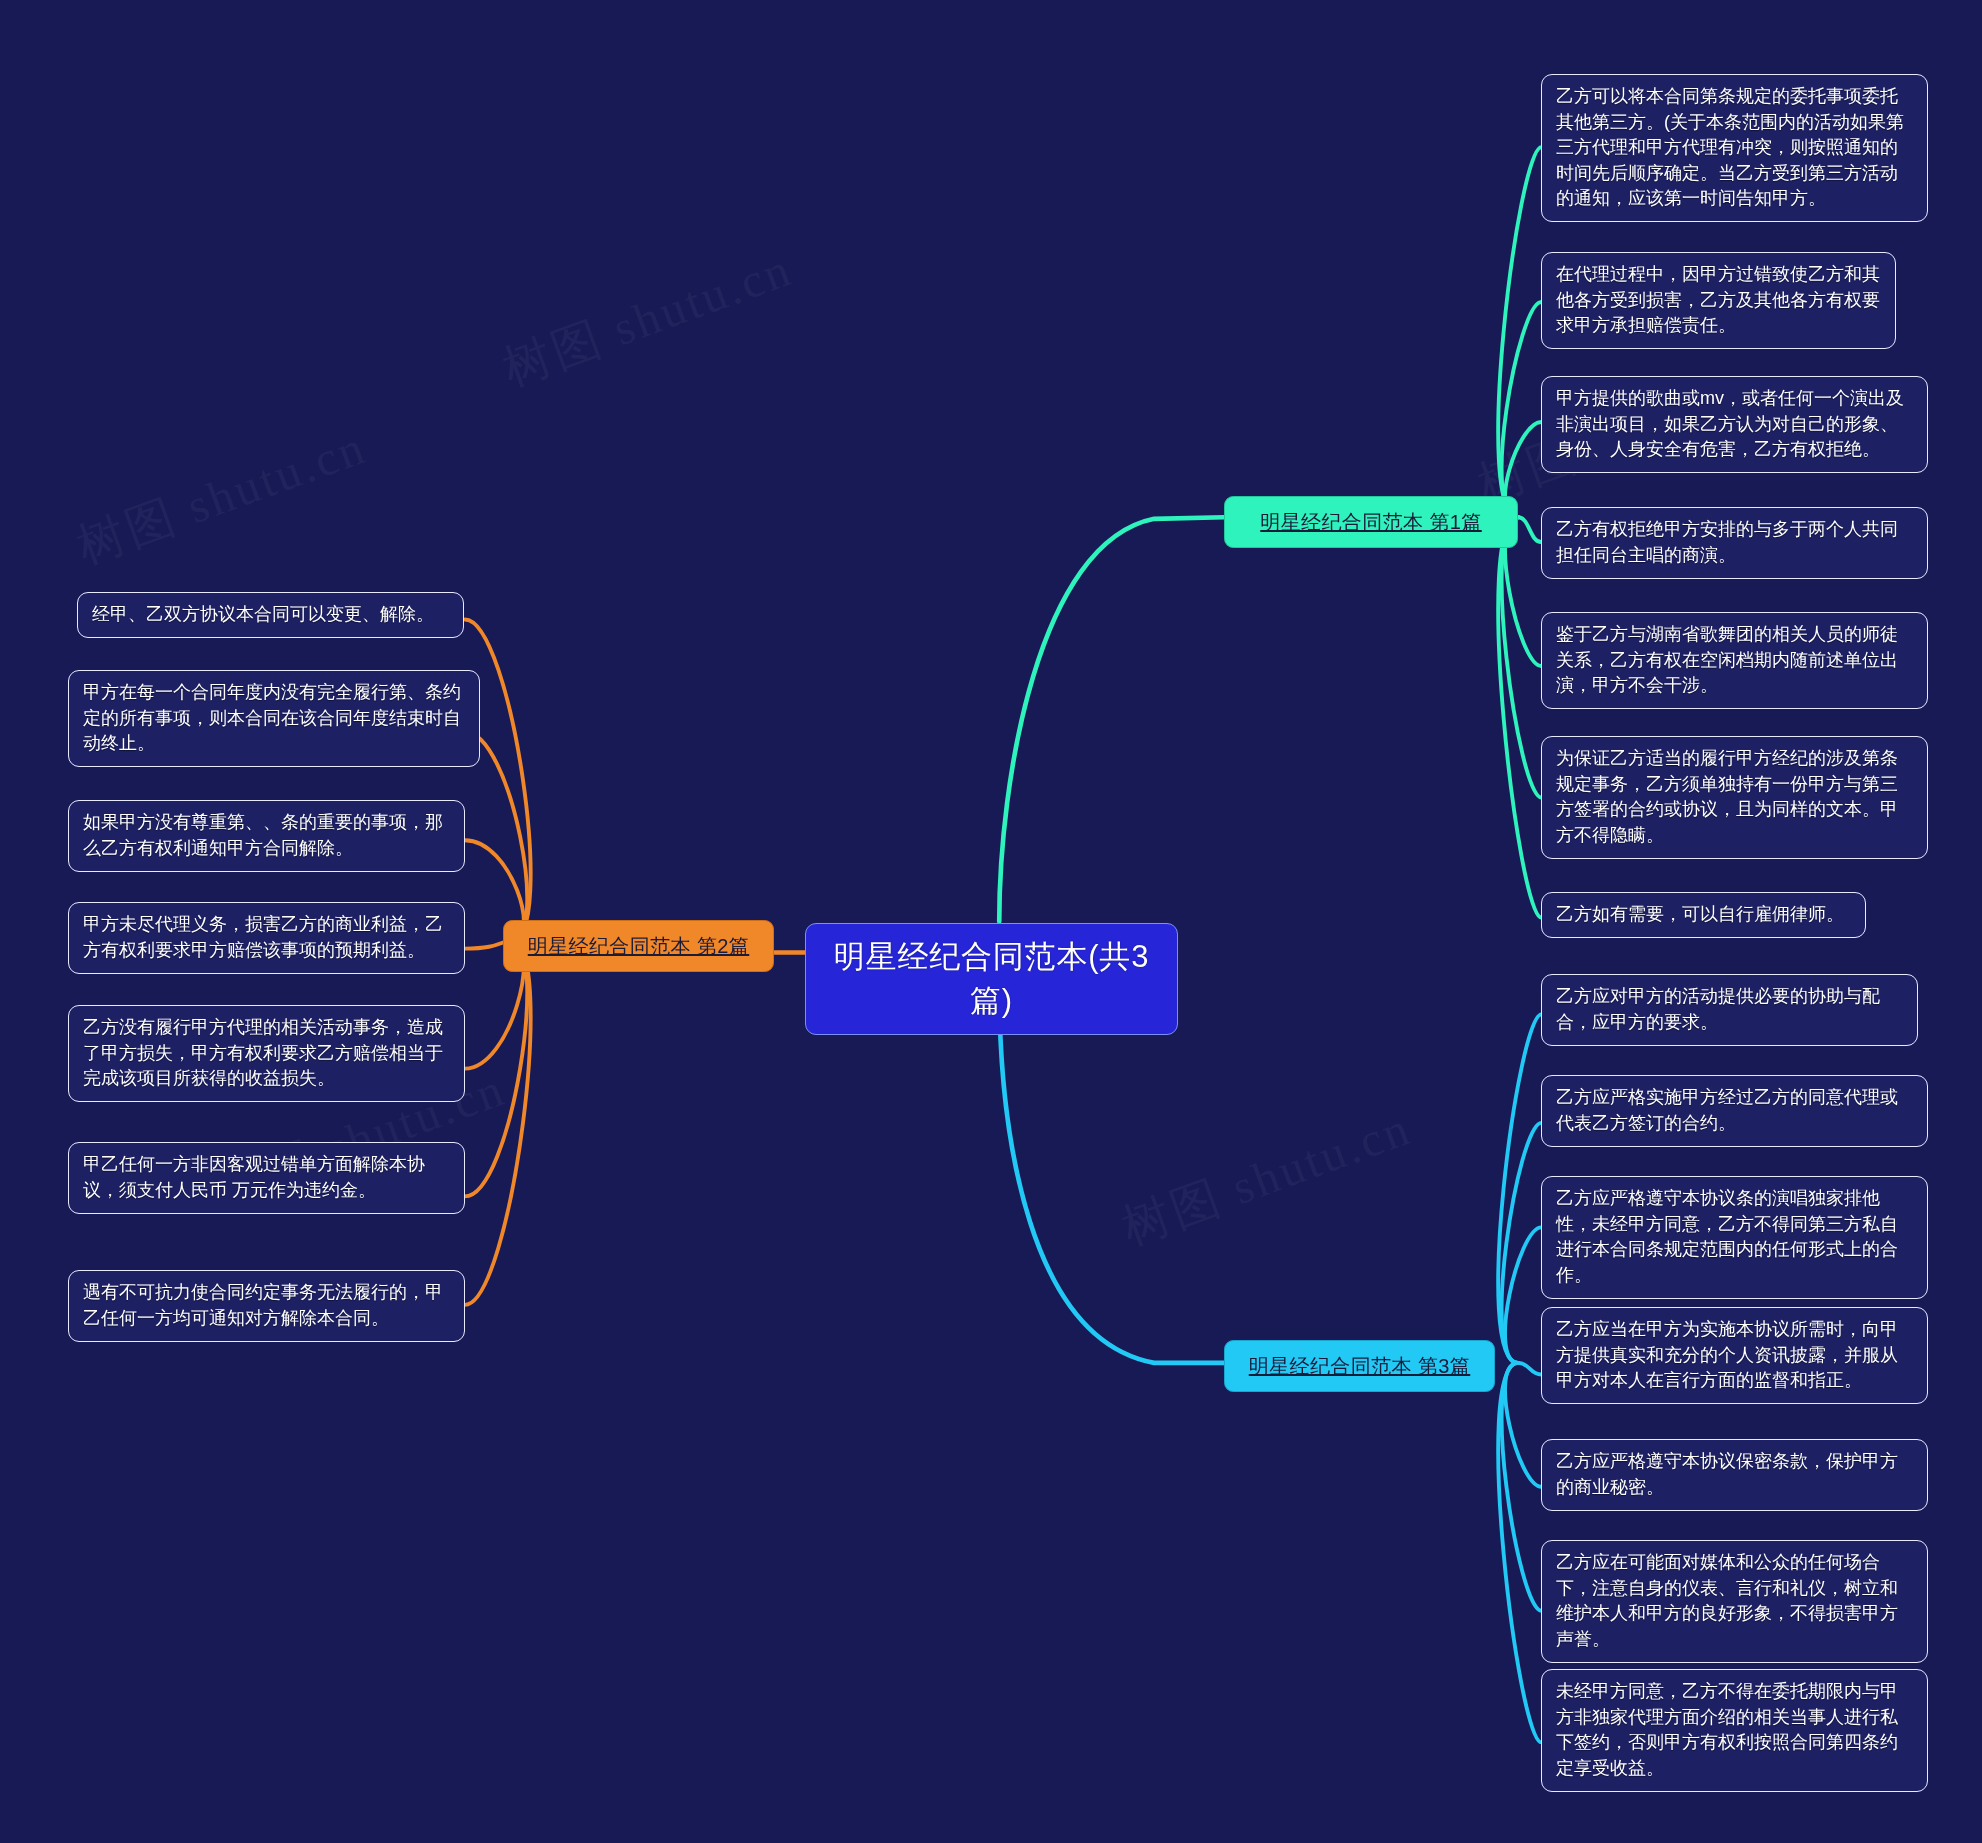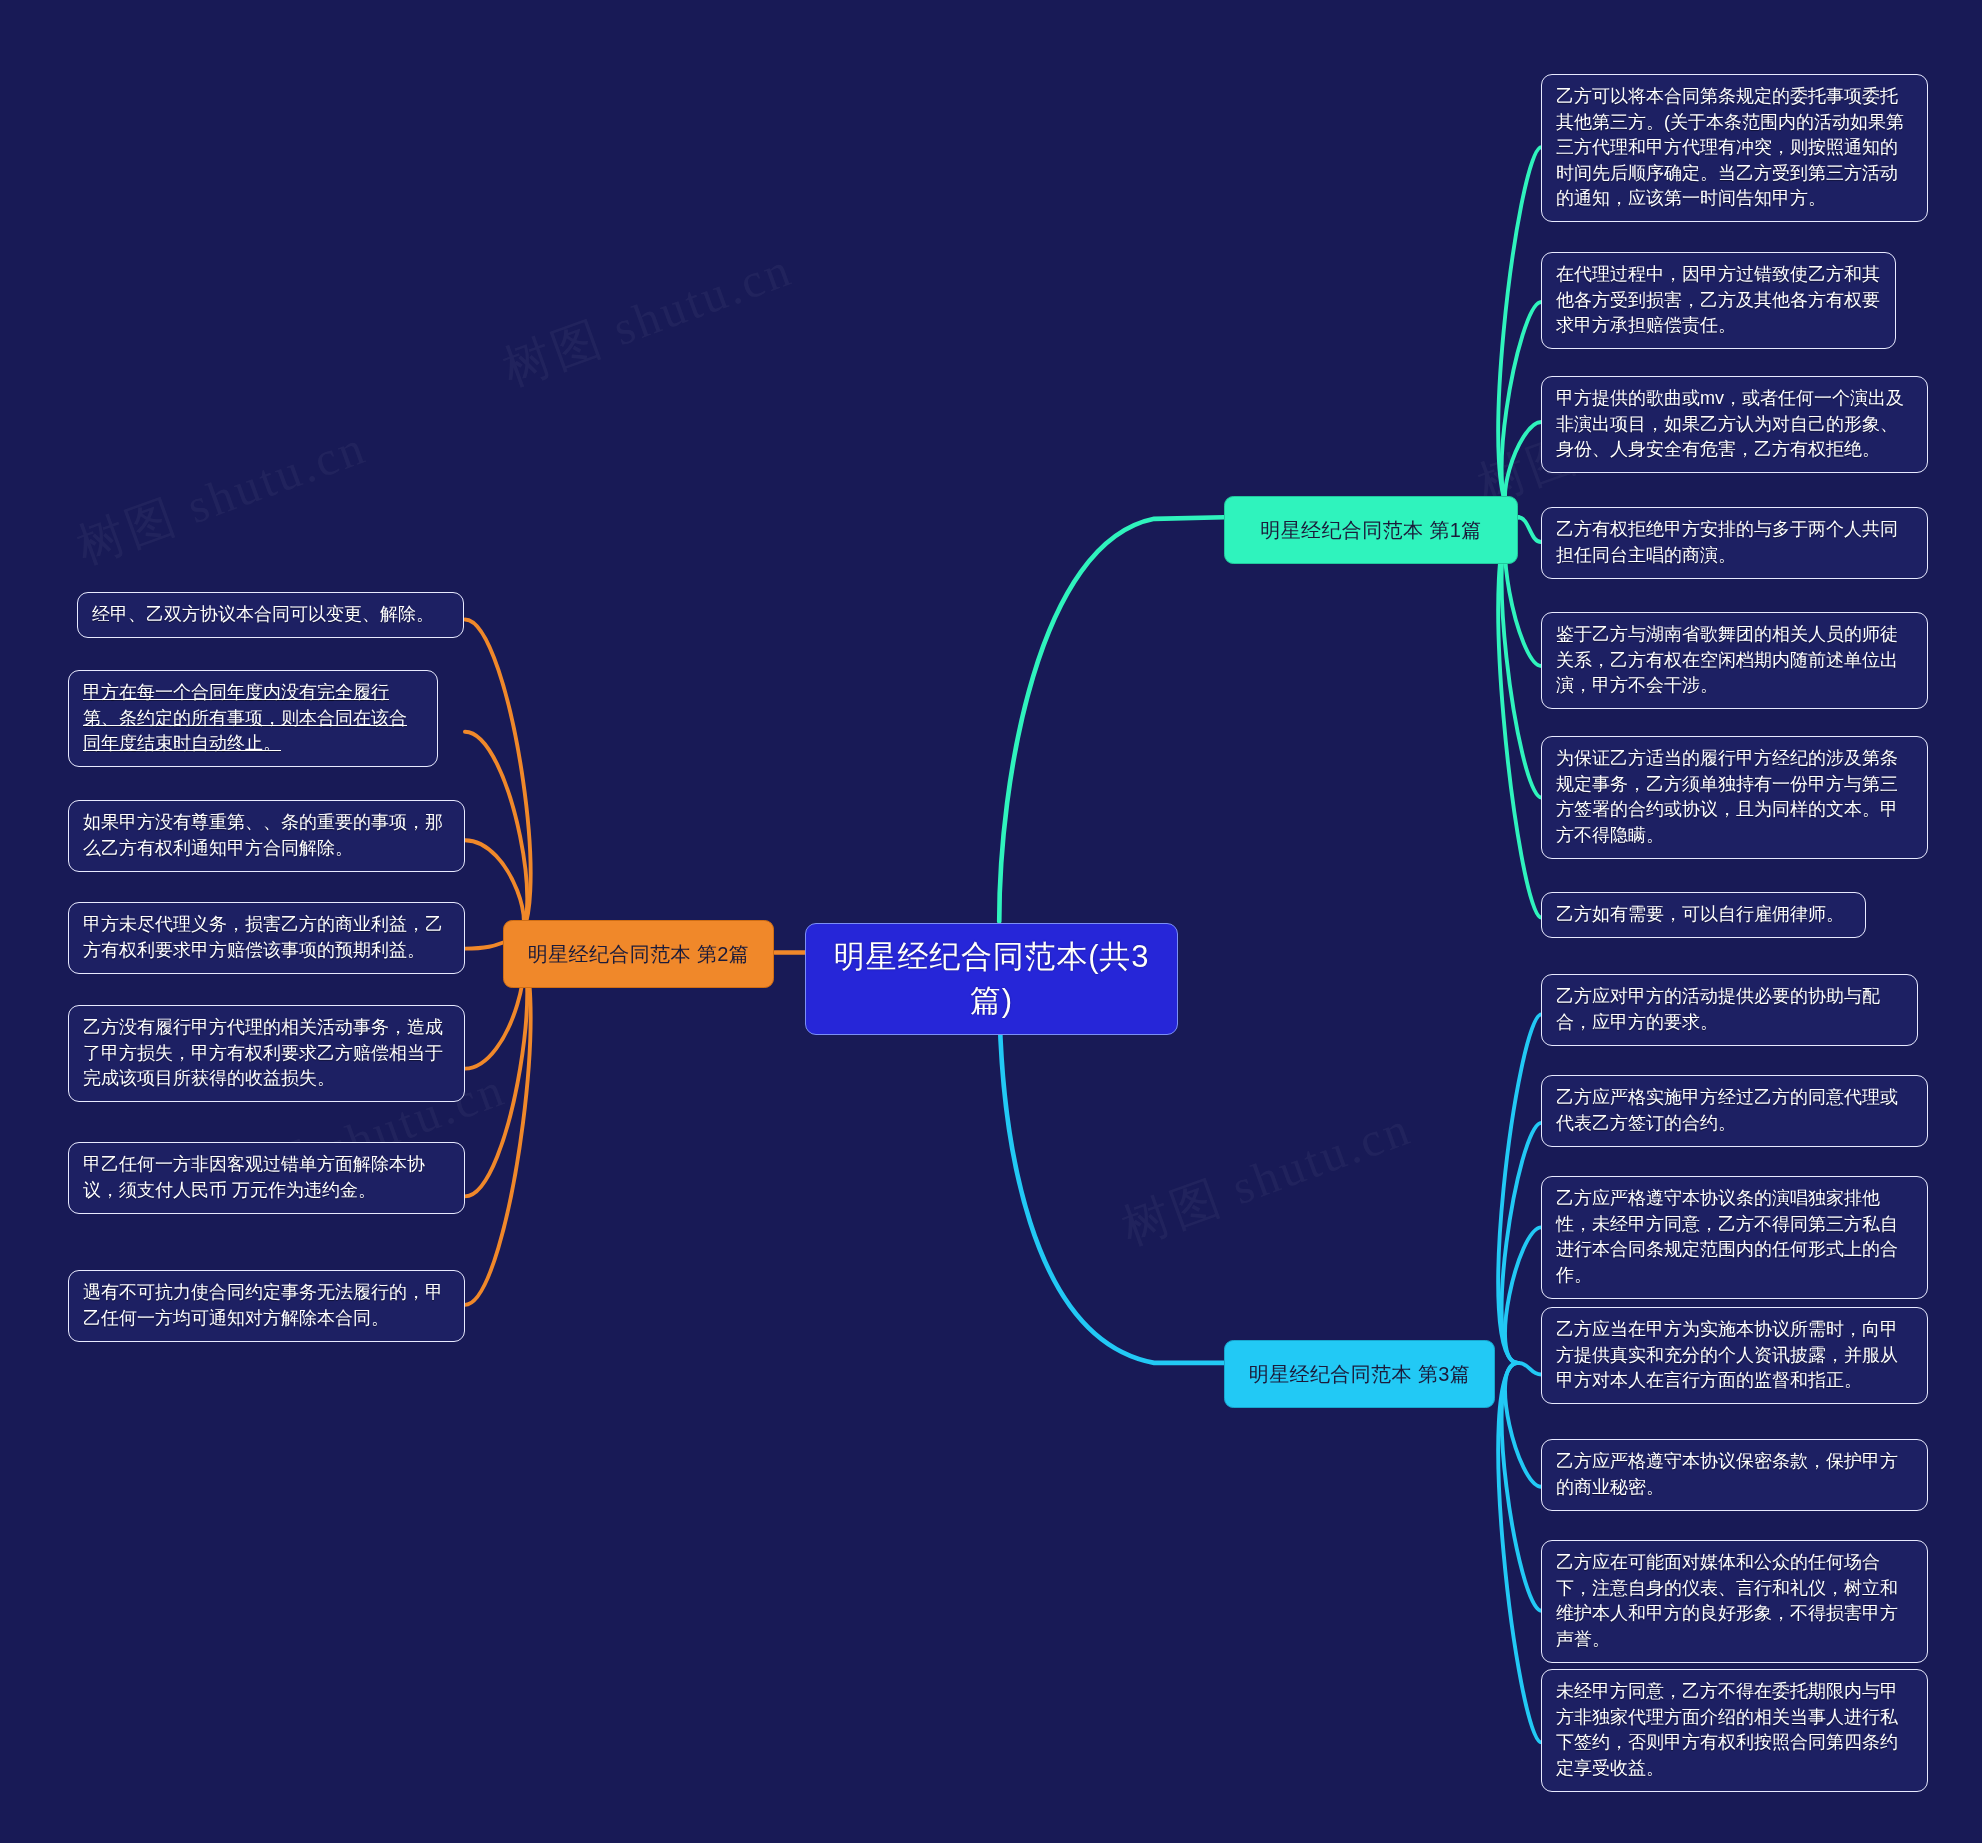--- a/index.html
+++ b/index.html
@@ -43,25 +43,26 @@
     border: 1.5px solid #7b8ff5;
     color: #ffffff;
     font-size: 31px;
     padding: 11px 20px;
     letter-spacing: 0.8px;
     text-shadow: 0 0 1.5px rgba(0,0,0,.5);
   }
   
   .branch {
     font-size: 20px;
-    padding: 19px 17px;
+    padding: 11px 17px;
     border-radius: 9.3px;
     color: #1b1b3a;
     letter-spacing: 0.4px;
     font-weight: 500;
+    text-decoration: underline;
   }
   .branch.b1 { background: #2ff3bd; border: 1.5px solid #22c79c; }
   .branch.b2 { background: #f0882a; border: 1.5px solid #d06e14; }
   .branch.b3 { background: #22c9f5; border: 1.5px solid #18a6ce; }
 
   
   .leaf {
     background: #1d2063;
     border: 1.5px solid #e8eaff;
     color: #ffffff;
@@ -141,21 +142,21 @@
 
   <div class="node leaf" style="left:1541px; top:974px; width:377px;">乙方应对甲方的活动提供必要的协助与配合，应甲方的要求。</div>
   <div class="node leaf" style="left:1541px; top:1075px; width:387px;">乙方应严格实施甲方经过乙方的同意代理或代表乙方签订的合约。</div>
   <div class="node leaf" style="left:1541px; top:1176px; width:387px;">乙方应严格遵守本协议条的演唱独家排他性，未经甲方同意，乙方不得同第三方私自进行本合同条规定范围内的任何形式上的合作。</div>
   <div class="node leaf" style="left:1541px; top:1307px; width:387px;">乙方应当在甲方为实施本协议所需时，向甲方提供真实和充分的个人资讯披露，并服从甲方对本人在言行方面的监督和指正。</div>
   <div class="node leaf" style="left:1541px; top:1439px; width:387px;">乙方应严格遵守本协议保密条款，保护甲方的商业秘密。</div>
   <div class="node leaf" style="left:1541px; top:1540px; width:387px;">乙方应在可能面对媒体和公众的任何场合下，注意自身的仪表、言行和礼仪，树立和维护本人和甲方的良好形象，不得损害甲方声誉。</div>
   <div class="node leaf" style="left:1541px; top:1669px; width:387px;">未经甲方同意，乙方不得在委托期限内与甲方非独家代理方面介绍的相关当事人进行私下签约，否则甲方有权利按照合同第四条约定享受收益。</div>
 
   <div class="node leaf left" style="left:77px; top:592px;  width:387px;">经甲、乙双方协议本合同可以变更、解除。</div>
-  <div class="node leaf left" style="left:68px;  top:670px;  width:370px;text-decoration:underline;">甲方在每一个合同年度内没有完全履行第、条约定的所有事项，则本合同在该合同年度结束时自动终止。</div>
+  <div class="node leaf left" style="left:68px;  top:670px;  width:412px;">甲方在每一个合同年度内没有完全履行第、条约定的所有事项，则本合同在该合同年度结束时自动终止。</div>
   <div class="node leaf left" style="left:68px;  top:800px; width:397px;">如果甲方没有尊重第、、条的重要的事项，那么乙方有权利通知甲方合同解除。</div>
   <div class="node leaf left" style="left:68px;  top:902px; width:397px;">甲方未尽代理义务，损害乙方的商业利益，乙方有权利要求甲方赔偿该事项的预期利益。</div>
   <div class="node leaf left" style="left:68px;  top:1005px; width:397px;">乙方没有履行甲方代理的相关活动事务，造成了甲方损失，甲方有权利要求乙方赔偿相当于完成该项目所获得的收益损失。</div>
   <div class="node leaf left" style="left:68px;  top:1142px; width:397px;">甲乙任何一方非因客观过错单方面解除本协议，须支付人民币 万元作为违约金。</div>
   <div class="node leaf left" style="left:68px;  top:1270px; width:397px;">遇有不可抗力使合同约定事务无法履行的，甲乙任何一方均可通知对方解除本合同。</div>
 
 </div>
 
 
 </body></html>

